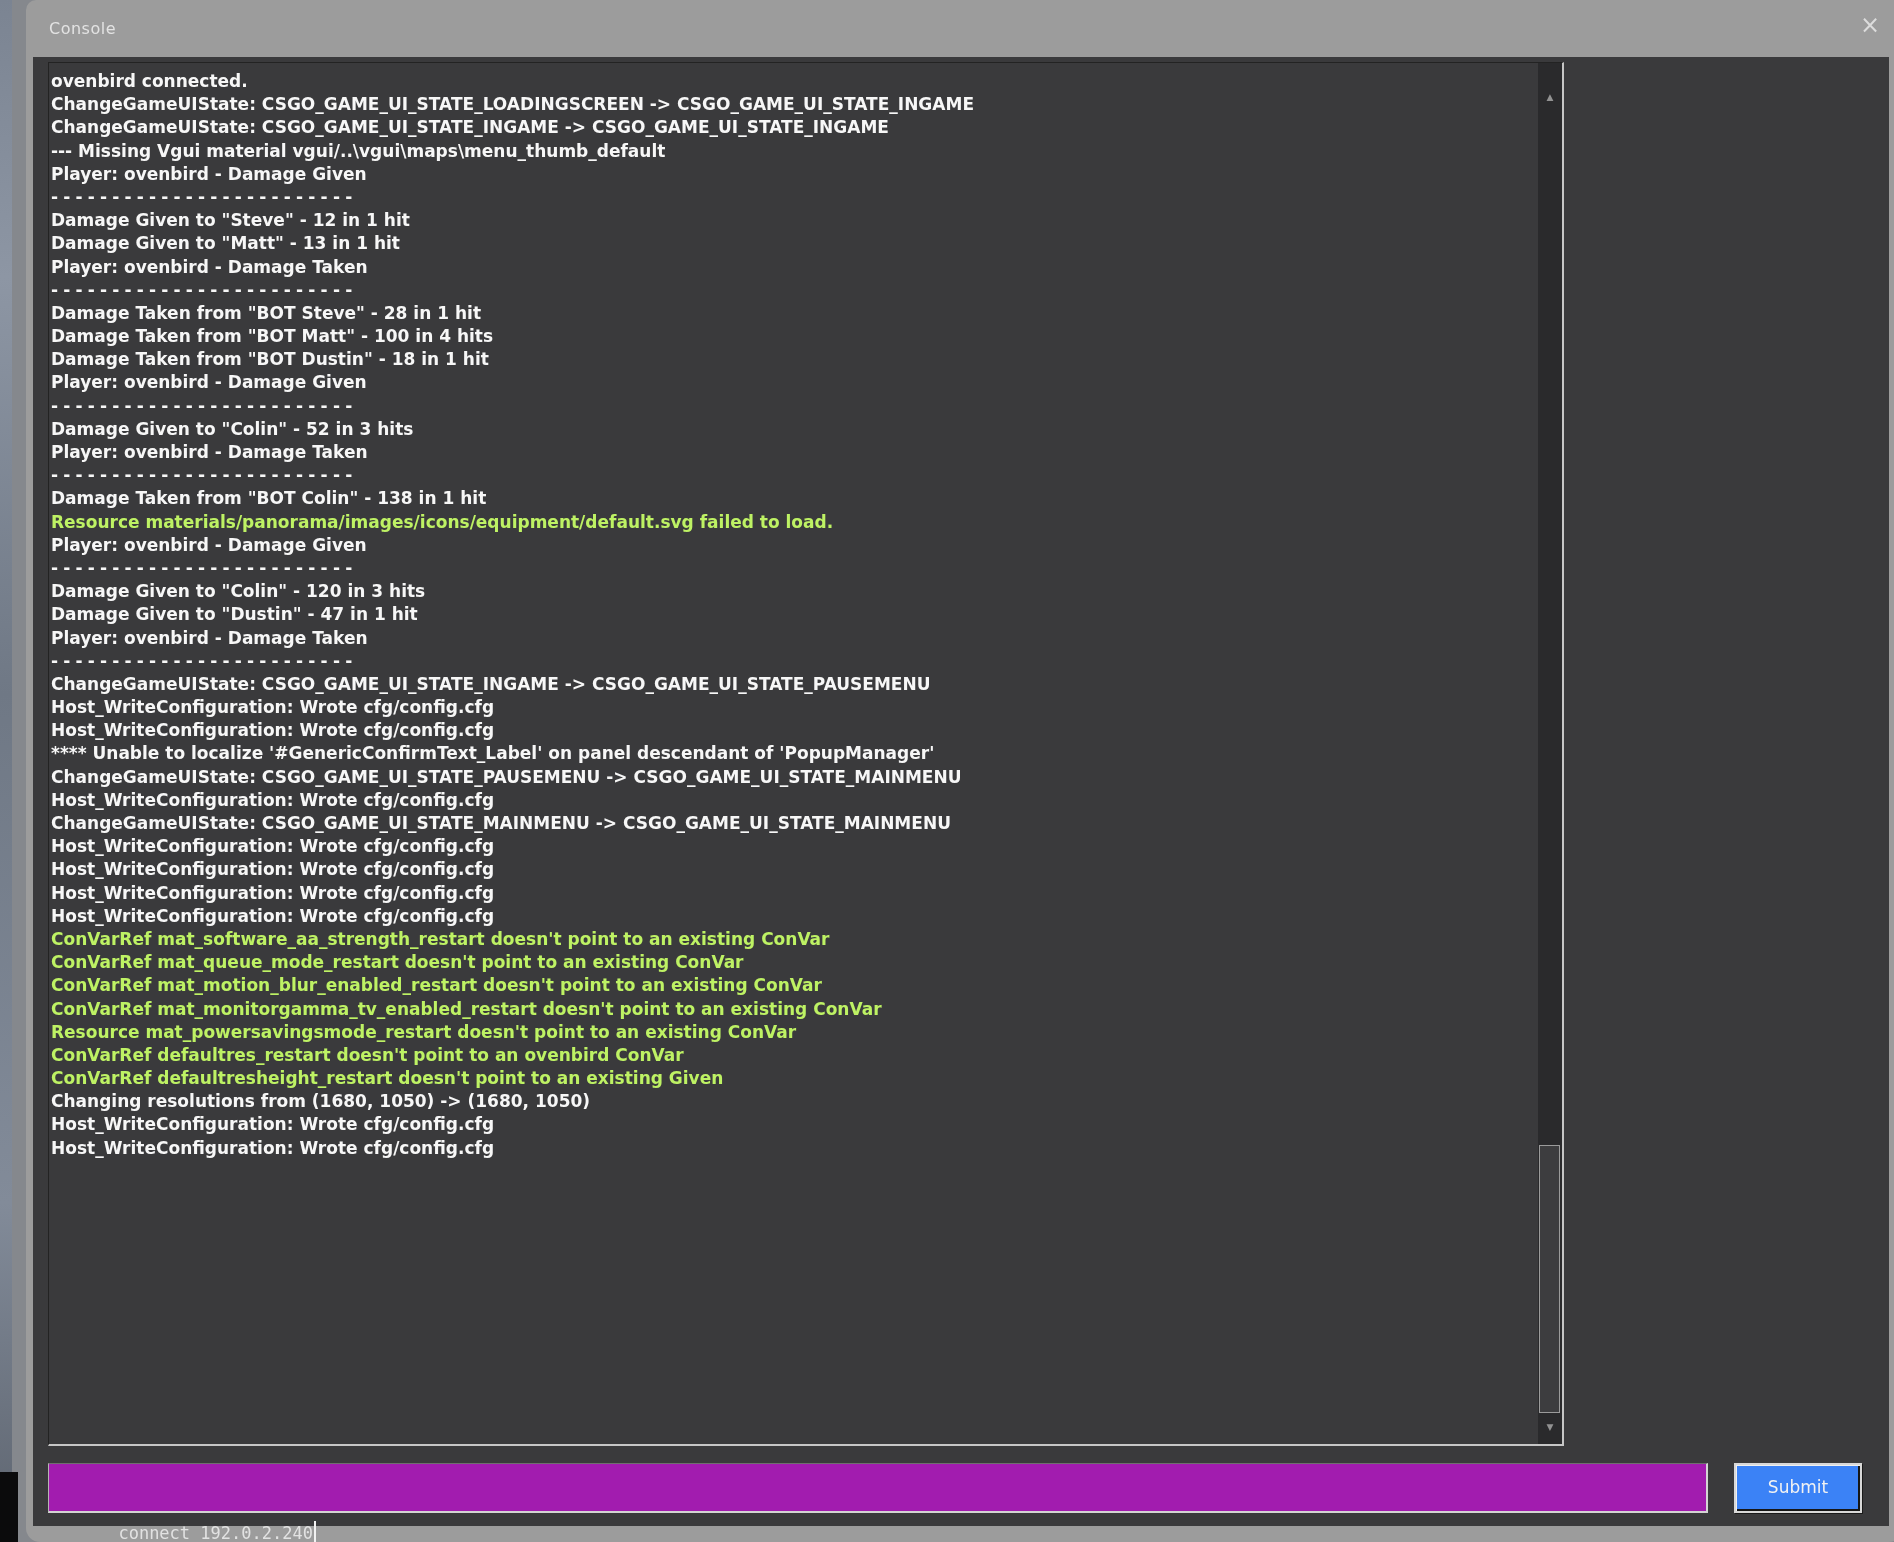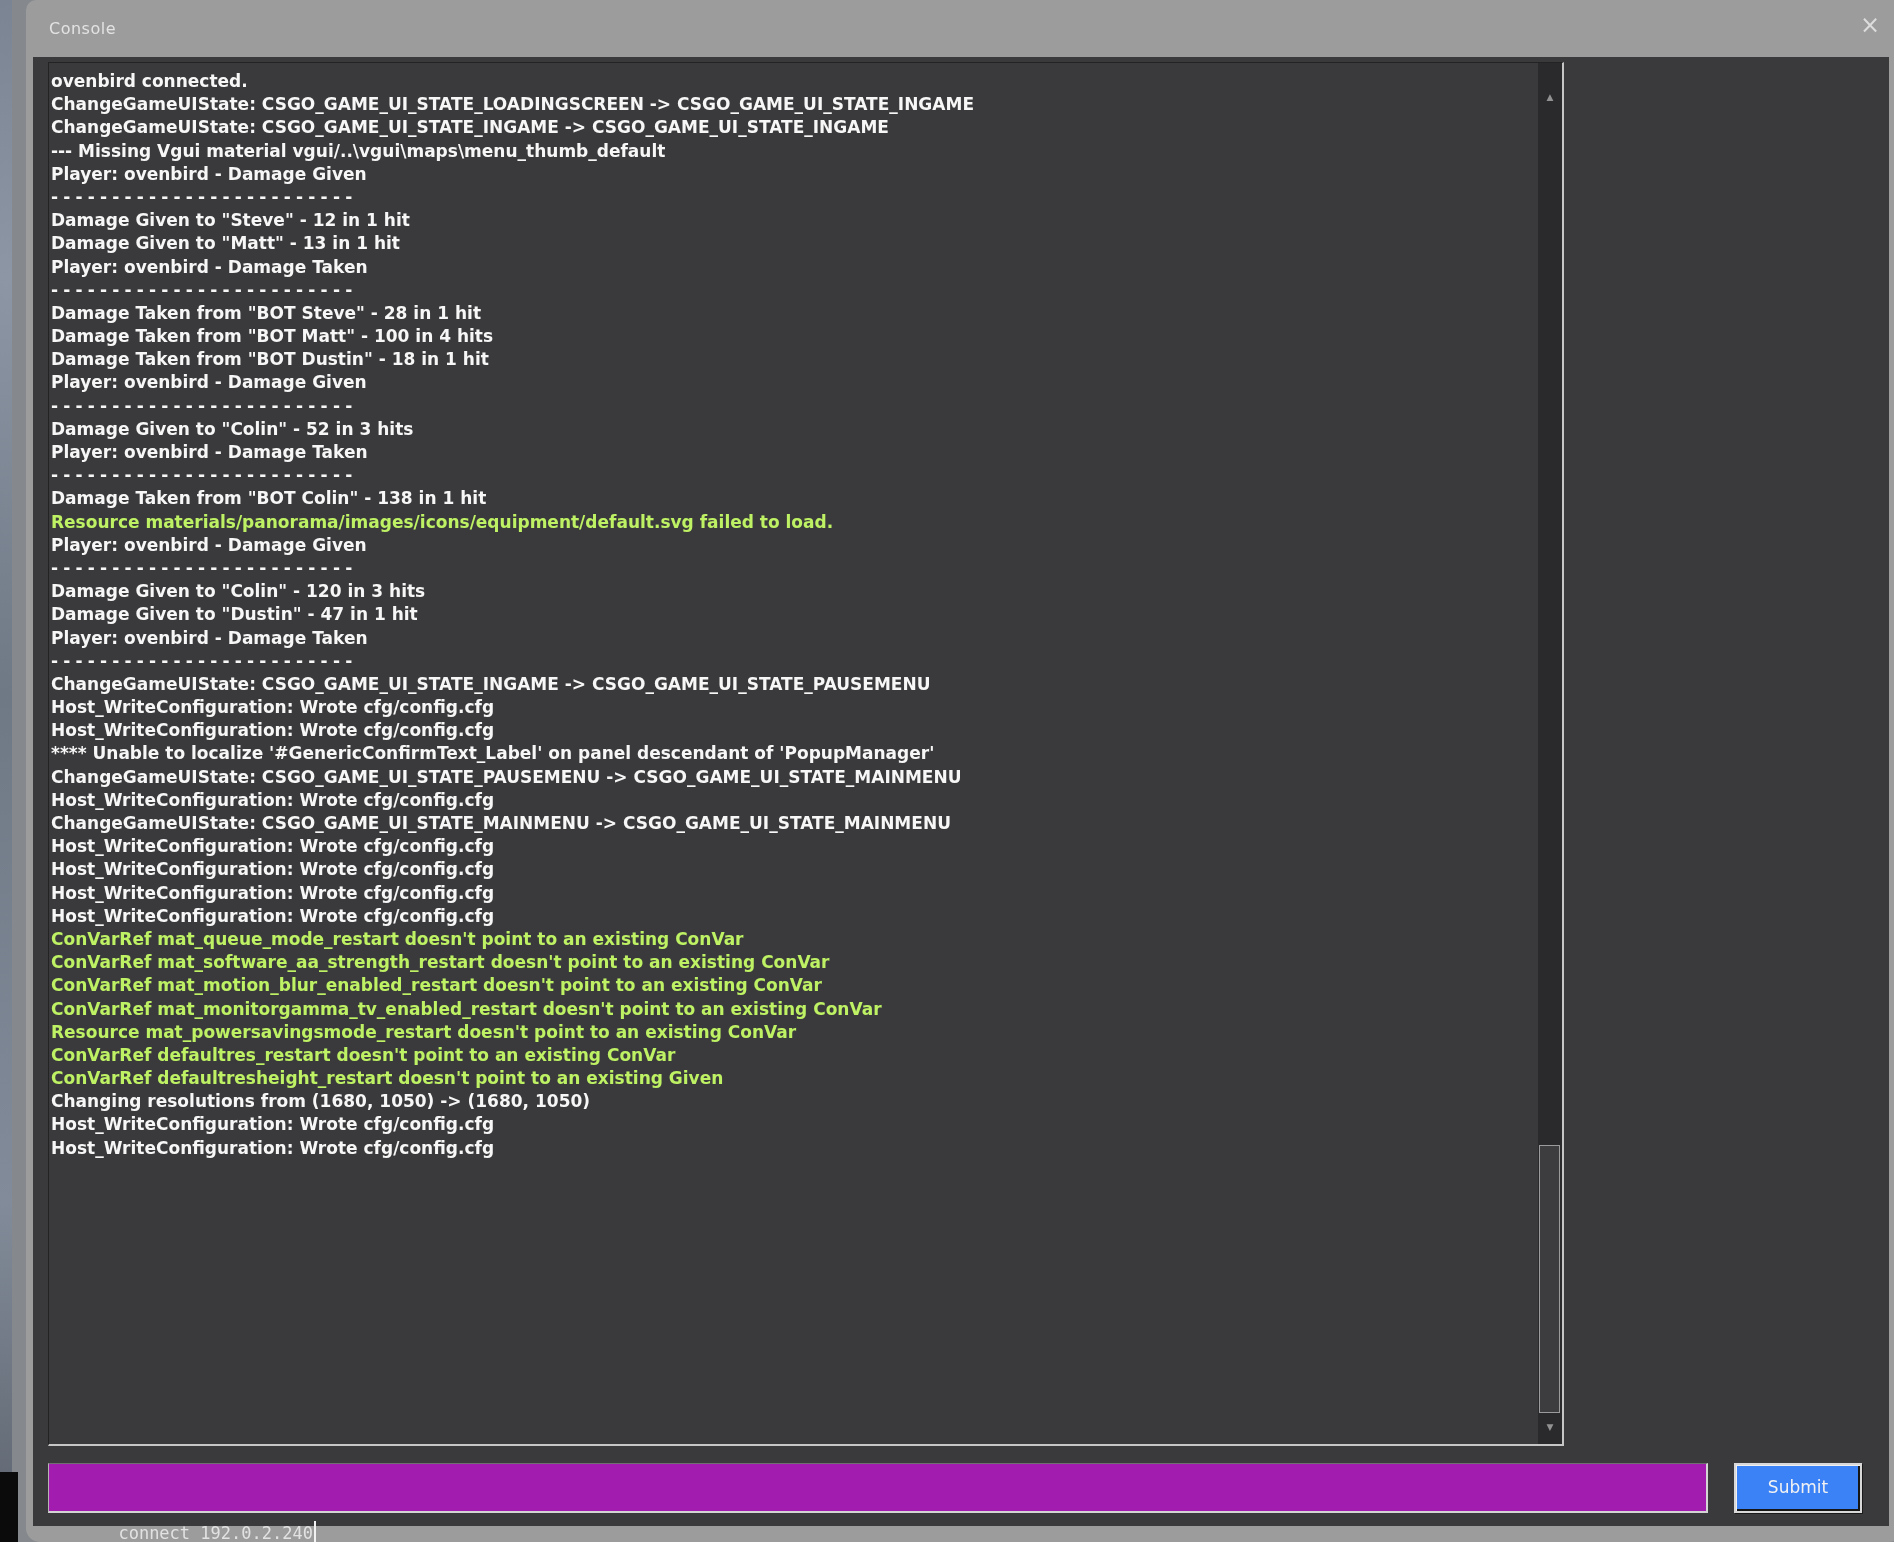--- a/index.html
+++ b/index.html
@@ -161,26 +161,26 @@
           <div class="line normal">Host_WriteConfiguration: Wrote cfg/config.cfg</div>
           <div class="line normal">Host_WriteConfiguration: Wrote cfg/config.cfg</div>
           <div class="line normal">**** Unable to localize '#GenericConfirmText_Label' on panel descendant of 'PopupManager'</div>
           <div class="line normal">ChangeGameUIState: CSGO_GAME_UI_STATE_PAUSEMENU -&gt; CSGO_GAME_UI_STATE_MAINMENU</div>
           <div class="line normal">Host_WriteConfiguration: Wrote cfg/config.cfg</div>
           <div class="line normal">ChangeGameUIState: CSGO_GAME_UI_STATE_MAINMENU -&gt; CSGO_GAME_UI_STATE_MAINMENU</div>
           <div class="line normal">Host_WriteConfiguration: Wrote cfg/config.cfg</div>
           <div class="line normal">Host_WriteConfiguration: Wrote cfg/config.cfg</div>
           <div class="line normal">Host_WriteConfiguration: Wrote cfg/config.cfg</div>
           <div class="line normal">Host_WriteConfiguration: Wrote cfg/config.cfg</div>
+          <div class="line error">ConVarRef mat_software_aa_strength_restart doesn't point to an existing ConVar</div>
           <div class="line error">ConVarRef mat_queue_mode_restart doesn't point to an existing ConVar</div>
-          <div class="line error">ConVarRef mat_software_aa_strength_restart doesn't point to an existing ConVar</div>
           <div class="line error">ConVarRef mat_motion_blur_enabled_restart doesn't point to an existing ConVar</div>
           <div class="line error">ConVarRef mat_monitorgamma_tv_enabled_restart doesn't point to an existing ConVar</div>
           <div class="line error">Resource mat_powersavingsmode_restart doesn't point to an existing ConVar</div>
-          <div class="line error">ConVarRef defaultres_restart doesn't point to an existing ConVar</div>
+          <div class="line error">ConVarRef defaultres_restart doesn't point to an ovenbird ConVar</div>
           <div class="line error">ConVarRef defaultresheight_restart doesn't point to an existing Given</div>
           <div class="line normal">Changing resolutions from (1680, 1050) -&gt; (1680, 1050)</div>
           <div class="line normal">Host_WriteConfiguration: Wrote cfg/config.cfg</div>
           <div class="line normal">Host_WriteConfiguration: Wrote cfg/config.cfg</div>
         </div>
       <div class="scrollbar">
         <div class="scroll-up">▲</div>
         <div class="scroll-thumb"></div>
         <div class="scroll-down">▼</div>
       </div>

